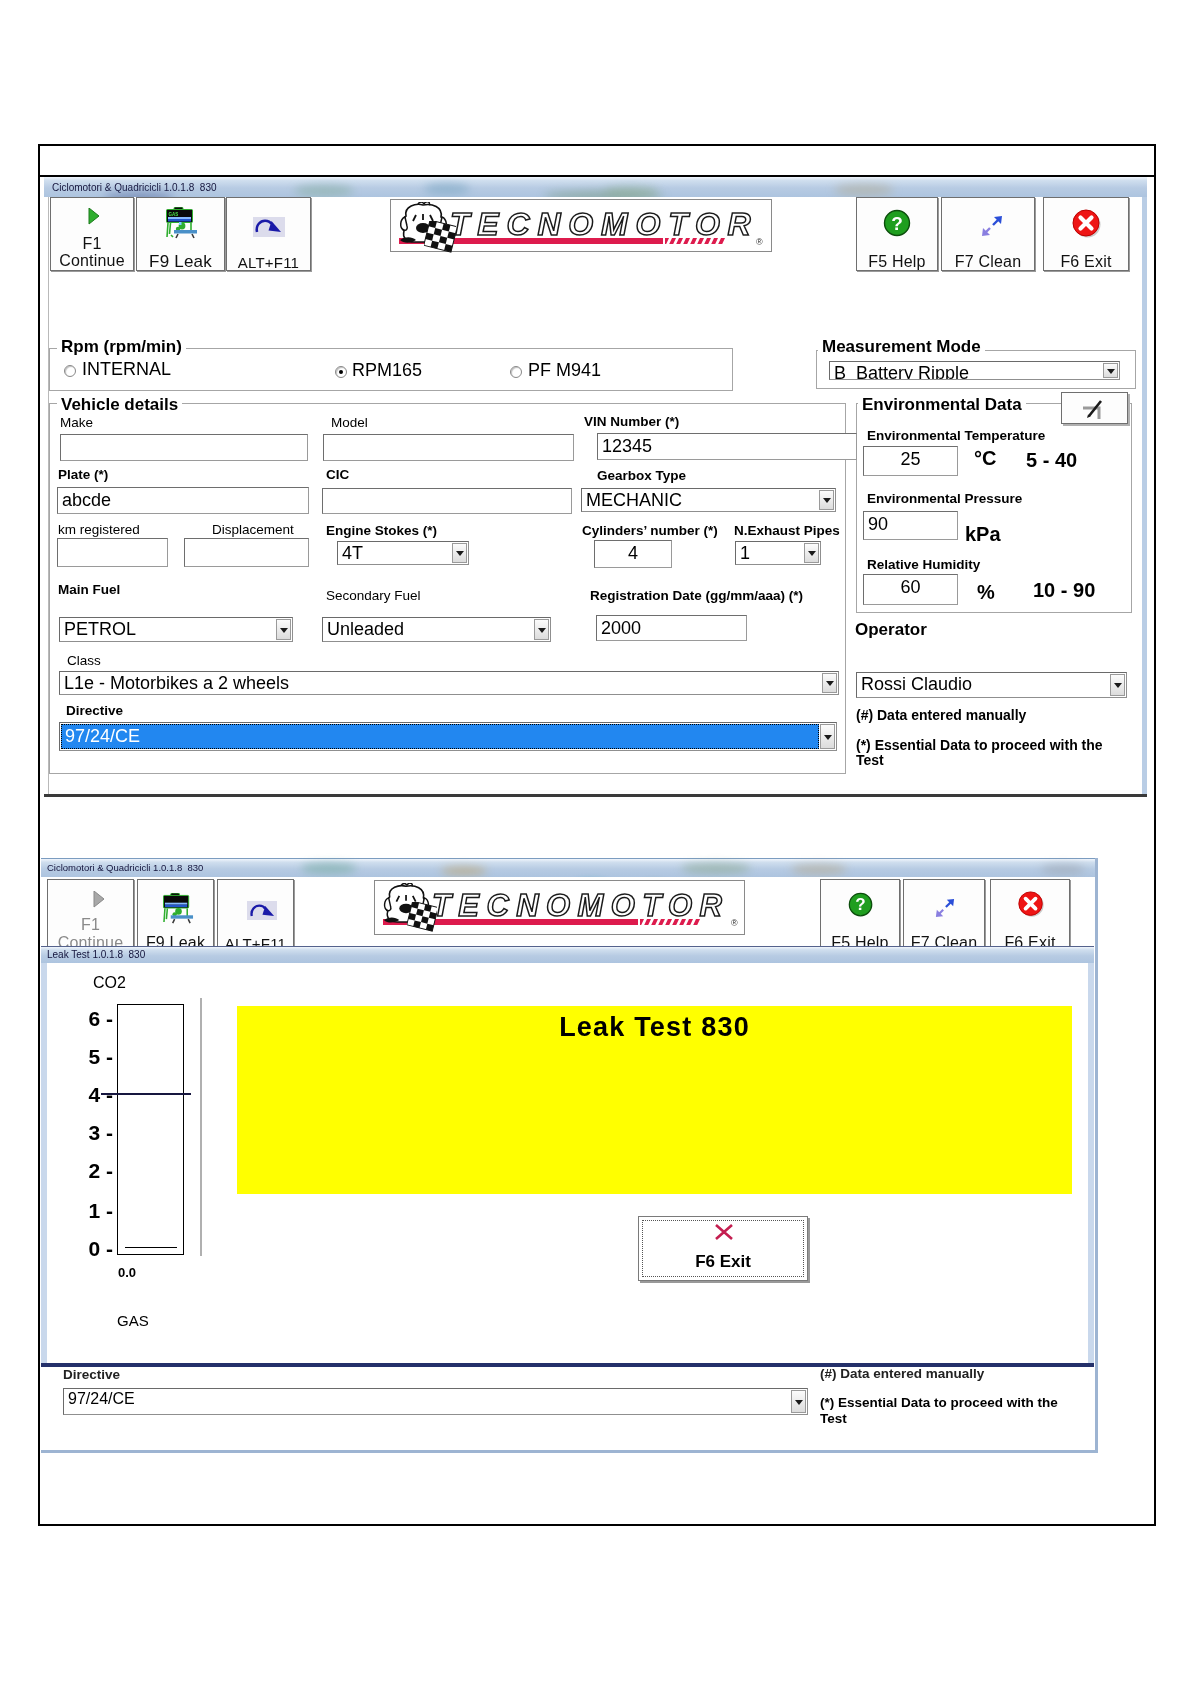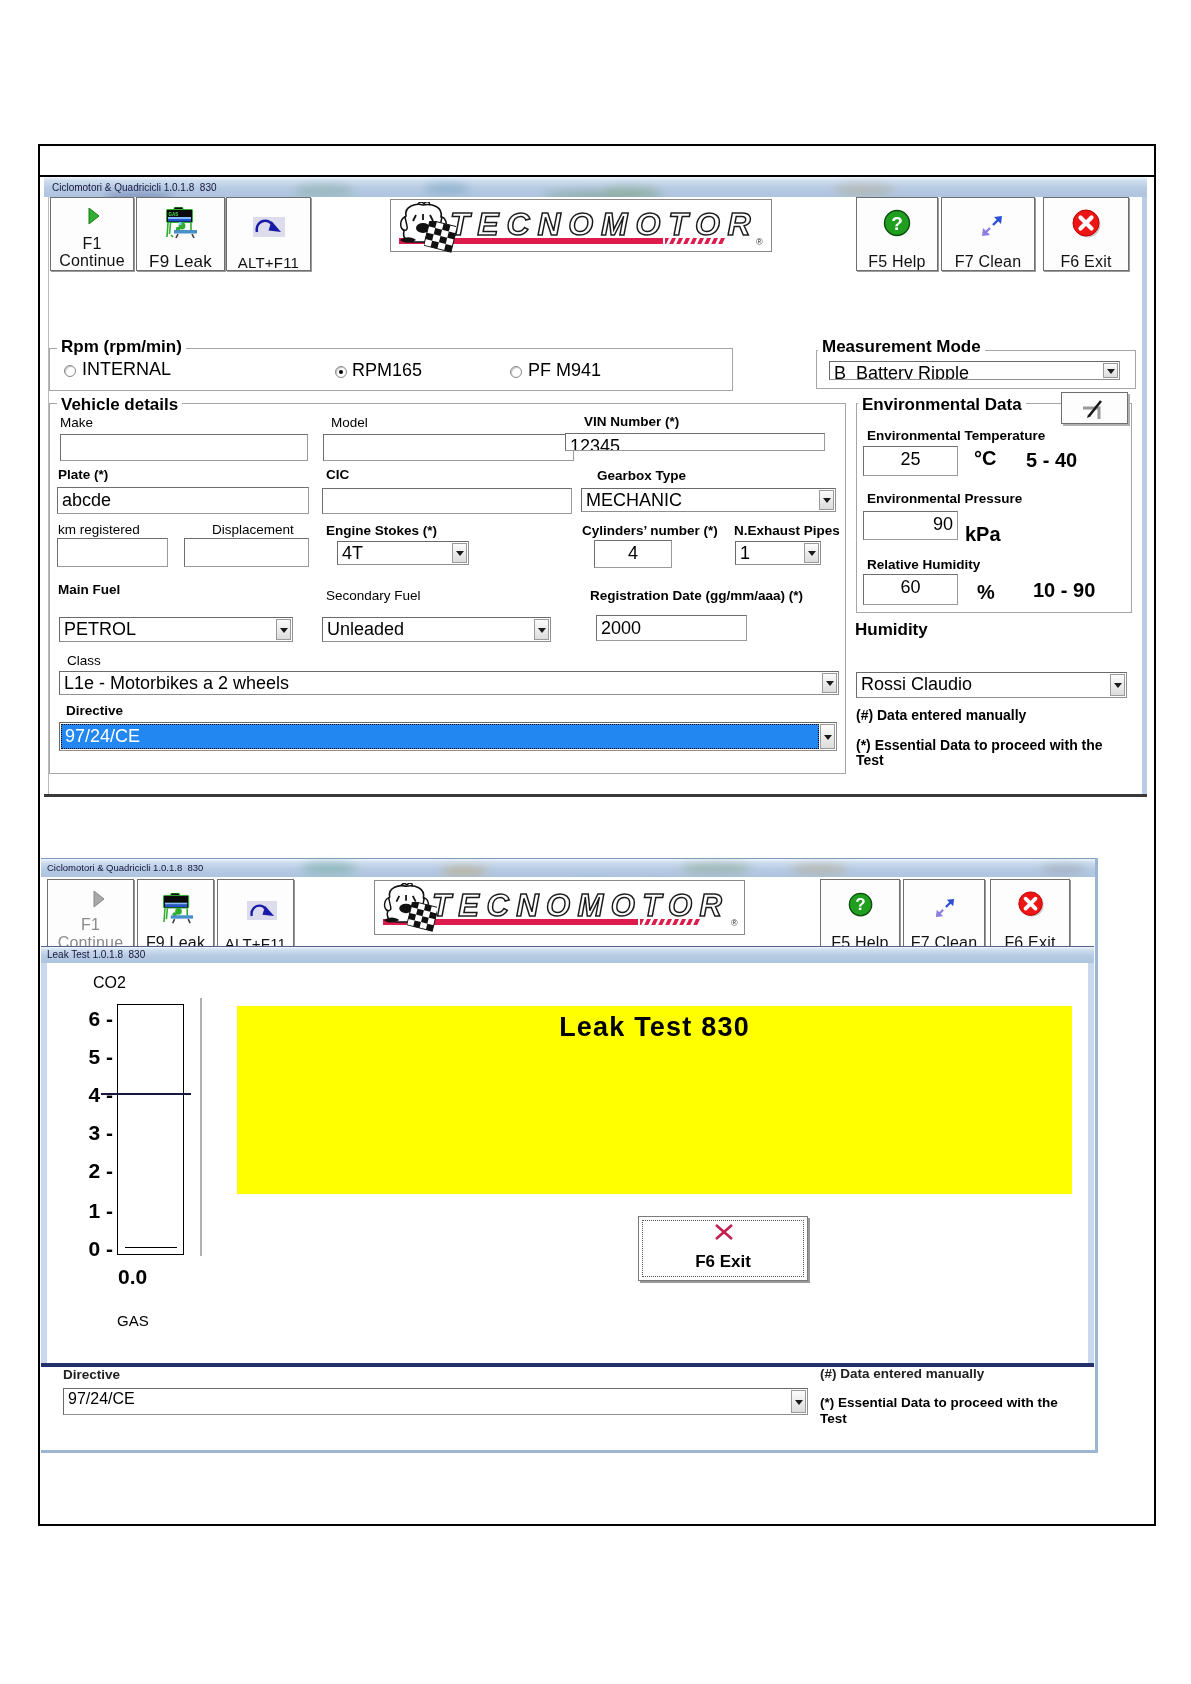--- a/index.html
+++ b/index.html
@@ -168,21 +168,21 @@
     <path d="M1 10 L17 10 L17 21" stroke="#9a9a9a" stroke-width="3" fill="none"></path>
     <line x1="7" y1="18" x2="19" y2="3" stroke="#1a1a1a" stroke-width="2.6"></line>
     <polygon points="5,20 8.5,18.5 6,16.5" fill="#1a1a1a"></polygon>
   </svg>
 
   <div class="lb" style="left:16px;top:238px">Make</div>
   <div class="lb" style="left:287px;top:238px">Model</div>
   <div class="lbb" style="left:540px;top:237px">VIN Number (*)</div>
   <div class="inp" style="left:16px;top:257px;width:248px;height:27px"></div>
   <div class="inp" style="left:279px;top:257px;width:251px;height:27px"></div>
-  <div class="inp" style="left:521px;top:256px;width:260px;height:18px">12345</div>
+  <div class="inp" style="left:553px;top:256px;width:260px;height:27px">12345</div>
 
   <div class="lbb" style="left:14px;top:290px">Plate (*)</div>
   <div class="lbb" style="left:282px;top:290px">CIC</div>
   <div class="lbb" style="left:553px;top:291px">Gearbox Type</div>
   <div class="inp" style="left:13px;top:310px;width:252px;height:27px">abcde</div>
   <div class="inp" style="left:278px;top:311px;width:250px;height:26px"></div>
   <div class="cmb" style="left:537px;top:311px;width:255px;height:24px">MECHANIC<span class="dd"></span></div>
 
   <div class="lb" style="left:14px;top:345px">km registered</div>
   <div class="lb" style="left:168px;top:345px">Displacement</div>
@@ -209,28 +209,28 @@
   <div class="cmb" style="left:15px;top:545px;width:778px;height:29px;padding:0">
       <div style="position:absolute;left:1px;top:1px;right:17px;bottom:1px;background:#2287f0;border:1px dotted #000;color:#fff;font-size:18px;padding:1px 3px">97/24/CE</div>
       <span class="dd"></span>
     </div>
 
   <div class="lbb" style="left:823px;top:251px">Environmental Temperature</div>
   <div class="inp" style="left:819px;top:269px;width:95px;height:30px;text-align:center">25</div>
   <div class="lbb" style="left:930px;top:270px;font-size:20px">°C</div>
   <div class="lbb" style="left:982px;top:272px;font-size:20px">5 - 40</div>
   <div class="lbb" style="left:823px;top:314px">Environmental Pressure</div>
-  <div class="inp" style="left:819px;top:334px;width:95px;height:29px;text-align:right">90</div>
+  <div class="inp" style="left:819px;top:334px;width:95px;height:29px;text-align:left">90</div>
   <div class="lbb" style="left:921px;top:346px;font-size:20px">kPa</div>
   <div class="lbb" style="left:823px;top:380px">Relative Humidity</div>
   <div class="inp" style="left:819px;top:397px;width:95px;height:31px;text-align:center">60</div>
   <div class="lbb" style="left:933px;top:404px;font-size:20px">%</div>
   <div class="lbb" style="left:989px;top:402px;font-size:20px">10 - 90</div>
 
-  <div class="leg" style="left:811px;top:443px;padding:0">Humidity</div>
+  <div class="leg" style="left:811px;top:443px;padding:0">Operator</div>
   <div class="cmb" style="left:812px;top:495px;width:271px;height:26px">Rossi Claudio<span class="dd"></span></div>
   <div class="lbb" style="left:812px;top:530px;font-size:14px">(#) <b>Data</b> entered manually</div>
   <div class="lbb" style="left:812px;top:561px;font-size:14px;white-space:normal;width:262px;line-height:15px">(*) Essential Data to proceed with the Test</div>
 </div>
 
 <div class="a" style="left:41px;top:858px;width:1057px;height:595px">
   <div class="a tbar" style="left:0;top:0;width:1057px;height:19px;border-top:1px solid #7b9cc0"></div>
   <div class="a" style="left:6px;top:4px;font-size:9.5px;color:#14143c">Ciclomotori &amp; Quadricicli 1.0.1.8&nbsp; 830</div>
   <div class="a" style="left:260px;top:5px;width:56px;height:11px;background:#7fb0ab;border-radius:50%;filter:blur(4px);opacity:.7"></div>
   <div class="a" style="left:400px;top:8px;width:46px;height:10px;background:#c0a060;border-radius:50%;filter:blur(4px);opacity:.5"></div>
@@ -356,21 +356,21 @@
   <div class="a" style="left:84px;top:301px;width:52px;height:1px;background:#000"></div>
   <div class="a" style="left:60px;top:147px;width:90px;height:2px;background:#16163f"></div>
   <div class="a" style="left:159px;top:52px;width:2px;height:258px;background:#b0b0b0"></div>
   <div class="a" style="left:20px;top:61px;width:52px;text-align:right;font-weight:bold;font-size:21px">6 -</div>
   <div class="a" style="left:20px;top:99px;width:52px;text-align:right;font-weight:bold;font-size:21px">5 -</div>
   <div class="a" style="left:20px;top:137px;width:52px;text-align:right;font-weight:bold;font-size:21px">4 -</div>
   <div class="a" style="left:20px;top:175px;width:52px;text-align:right;font-weight:bold;font-size:21px">3 -</div>
   <div class="a" style="left:20px;top:213px;width:52px;text-align:right;font-weight:bold;font-size:21px">2 -</div>
   <div class="a" style="left:20px;top:253px;width:52px;text-align:right;font-weight:bold;font-size:21px">1 -</div>
   <div class="a" style="left:20px;top:291px;width:52px;text-align:right;font-weight:bold;font-size:21px">0 -</div>
-  <div class="a" style="left:77px;top:319px;font-weight:bold;font-size:21px">0.0</div>
+  <div class="a" style="left:77px;top:319px;font-weight:bold;font-size:13px">0.0</div>
   <div class="a" style="left:76px;top:366px;font-size:15px">GAS</div>
 
   <div class="a" style="left:196px;top:60px;width:835px;height:188px;background:#ffff00"></div>
   <div class="a" style="left:196px;top:66px;width:835px;text-align:center;font-weight:bold;font-size:27px;letter-spacing:1.2px">Leak Test 830</div>
 
   <div class="a" style="left:597px;top:270px;width:170px;height:65px;background:#fff;border:1px solid #7a7a7a;box-shadow:2px 2px 0 #999"></div>
   <div class="a" style="left:601px;top:274px;width:162px;height:57px;border:1px dotted #555"></div>
   <svg class="a" style="left:673px;top:277px" width="20" height="18" viewBox="0 0 20 18">
       <path d="M2 2 L18 16 M18 2 L2 16" stroke="#c41e50" stroke-width="2.6"></path>
     </svg>

